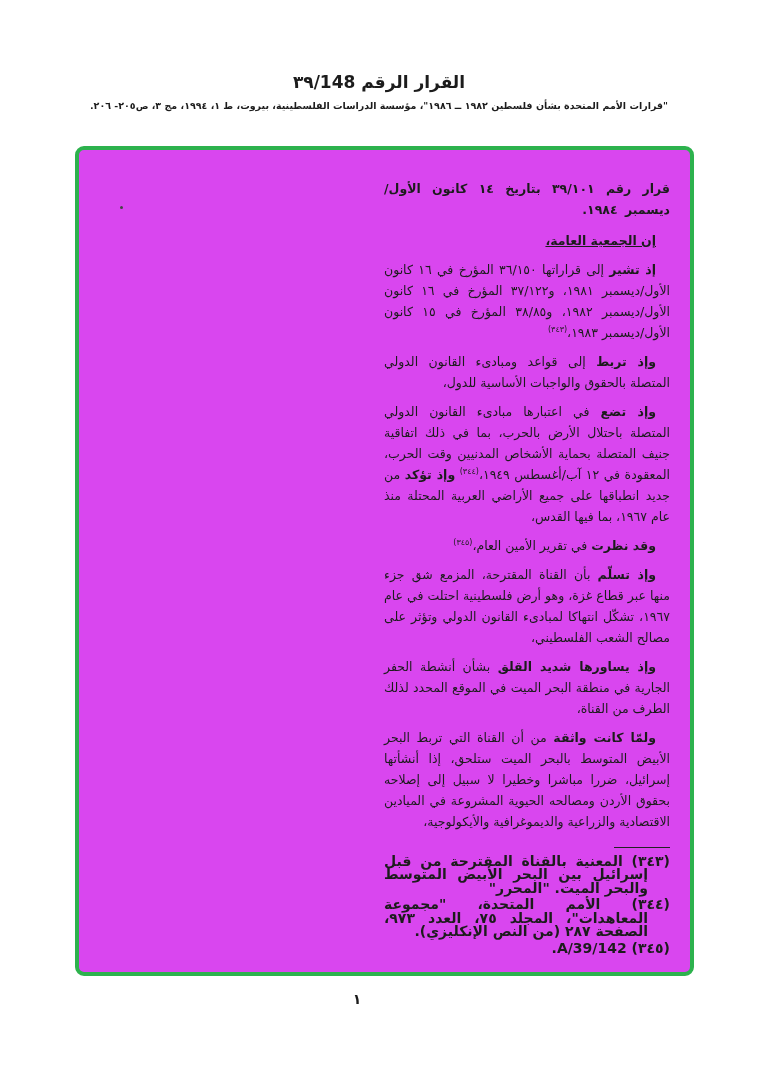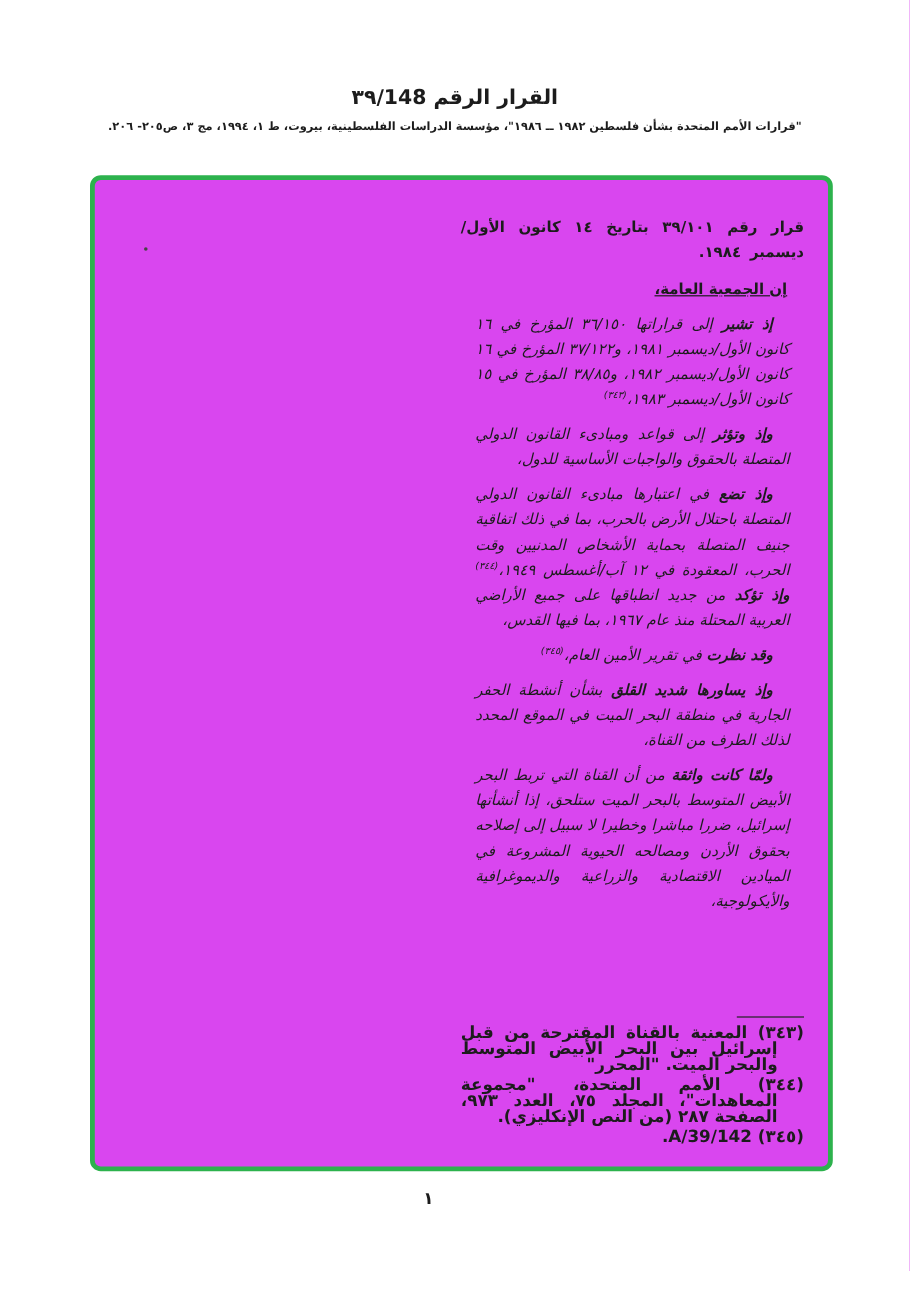--- a/index.html
+++ b/index.html
@@ -51,21 +51,21 @@
     word-spacing: 3px;
   }
   .doc-subtitle {
     font-weight: bold;
     text-align: center;
     white-space: pre-line;
     line-height: 23px;
     margin: 0 0 18px;
   }
   .opening { margin: 0; font-weight: bold; text-indent: 14px; text-decoration: underline; }
-  .para { margin: 8px 12px 0; text-indent: 14px; font-style: italic; }
+  .para { margin: 8px 0 0; text-indent: 14px; }
   .para b { font-weight: bold; }
   .content sup { font-size: 8px; line-height: 0; vertical-align: super; }
 
   
   .footnotes {
     position: absolute; bottom: 14px; right: 20px;
     width: 286px;
   }
   .fn-rule {
     width: 56px; height: 0;
@@ -98,23 +98,24 @@
   </header>
 
   <div class="green-box" style="border-color: rgb(45, 178, 77);">
     <span class="speck"></span>
 
     <div class="content">
       <p class="doc-heading">قرار رقم ٣٩/١٠١ بتاريخ ١٤ كانون الأول/ديسمبر ١٩٨٤.</p>
       <p class="opening">إن الجمعية العامة،</p>
       <div>
           <p class="para"><b>إذ تشير</b> إلى قراراتها ٣٦/١٥٠ المؤرخ في ١٦ كانون الأول/ديسمبر ١٩٨١، و٣٧/١٢٢ المؤرخ في ١٦ كانون الأول/ديسمبر ١٩٨٢، و٣٨/٨٥ المؤرخ في ١٥ كانون الأول/ديسمبر ١٩٨٣،<sup>(٣٤٣)</sup></p>
-          <p class="para"><b>وإذ وتؤثر</b> إلى قواعد ومبادىء القانون الدولي المتصلة بالحقوق والواجبات الأساسية للدول،</p>
+          <p class="para"><b>وإذ تربط</b> إلى قواعد ومبادىء القانون الدولي المتصلة بالحقوق والواجبات الأساسية للدول،</p>
           <p class="para"><b>وإذ تضع</b> في اعتبارها مبادىء القانون الدولي المتصلة باحتلال الأرض بالحرب، بما في ذلك اتفاقية جنيف المتصلة بحماية الأشخاص المدنيين وقت الحرب، المعقودة في ١٢ آب/أغسطس ١٩٤٩،<sup>(٣٤٤)</sup> <b>وإذ تؤكد</b> من جديد انطباقها على جميع الأراضي العربية المحتلة منذ عام ١٩٦٧، بما فيها القدس،</p>
           <p class="para"><b>وقد نظرت</b> في تقرير الأمين العام،<sup>(٣٤٥)</sup></p>
+          <p class="para"><b>وإذ تسلّم</b> بأن القناة المقترحة، المزمع شق جزء منها عبر قطاع غزة، وهو أرض فلسطينية احتلت في عام ١٩٦٧، تشكّل انتهاكا لمبادىء القانون الدولي وتؤثر على مصالح الشعب الفلسطيني،</p>
           <p class="para"><b>وإذ يساورها شديد القلق</b> بشأن أنشطة الحفر الجارية في منطقة البحر الميت في الموقع المحدد لذلك الطرف من القناة،</p>
           <p class="para"><b>ولمّا كانت واثقة</b> من أن القناة التي تربط البحر الأبيض المتوسط بالبحر الميت ستلحق، إذا أنشأتها إسرائيل، ضررا مباشرا وخطيرا لا سبيل إلى إصلاحه بحقوق الأردن ومصالحه الحيوية المشروعة في الميادين الاقتصادية والزراعية والديموغرافية والأيكولوجية،</p>
         </div>
     </div>
 
     <div class="footnotes">
       <div class="fn-rule"></div>
       <div>
           <p class="footnote"><span>(٣٤٣)</span> المعنية بالقناة المقترحة من قبل إسرائيل بين البحر الأبيض المتوسط والبحر الميت. "المحرر"</p>
           <p class="footnote"><span>(٣٤٤)</span> الأمم المتحدة، "مجموعة المعاهدات"، المجلد ٧٥، العدد ٩٧٣، الصفحة ٢٨٧ (من النص الإنكليزي).</p>

